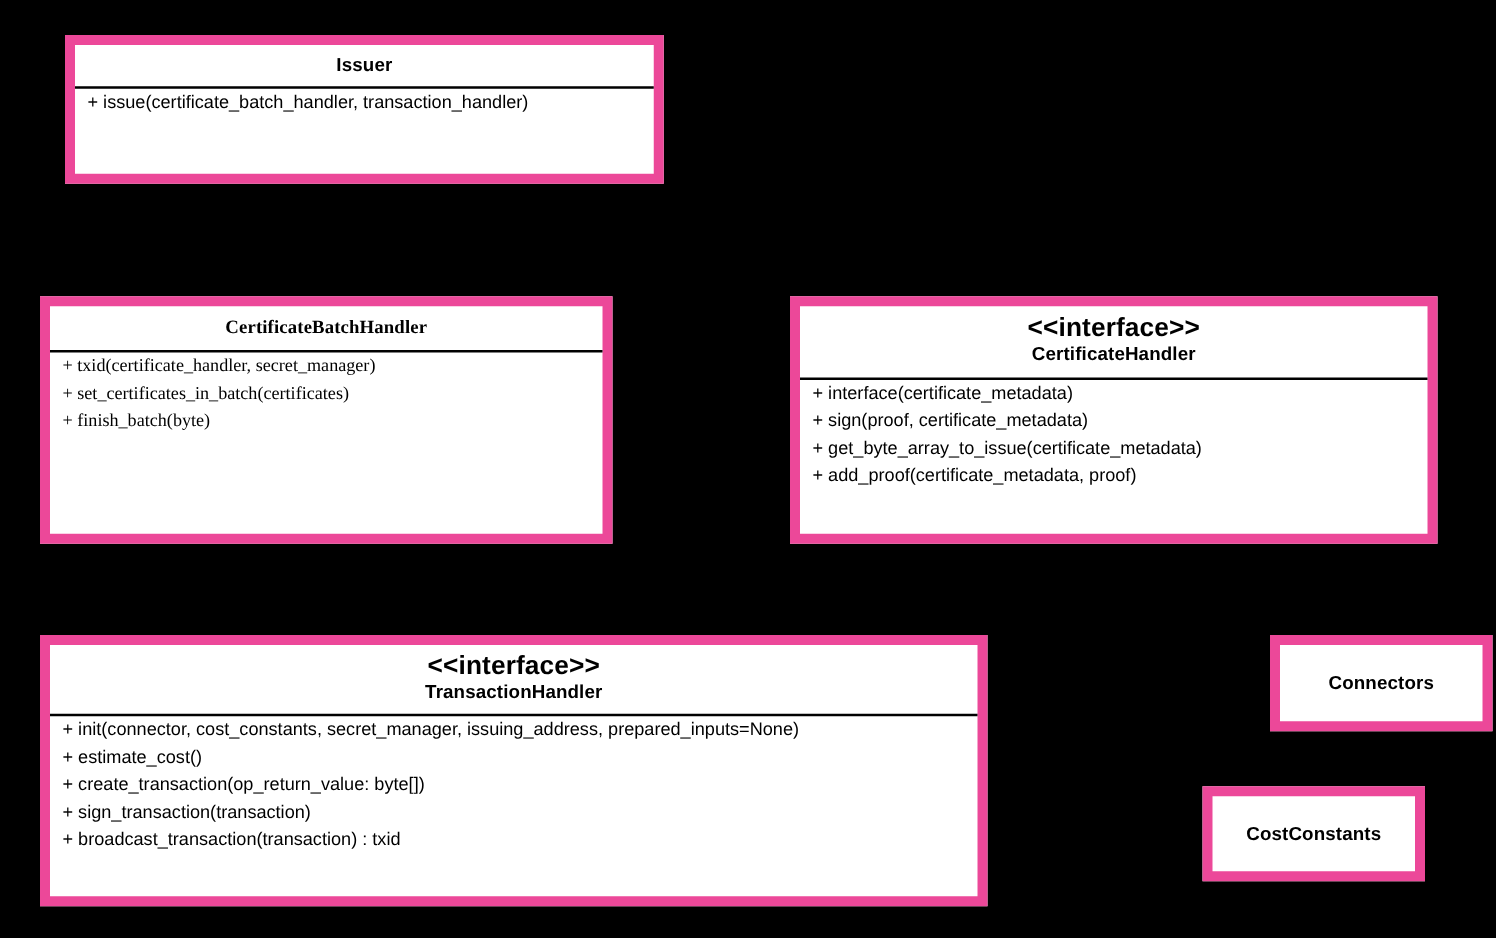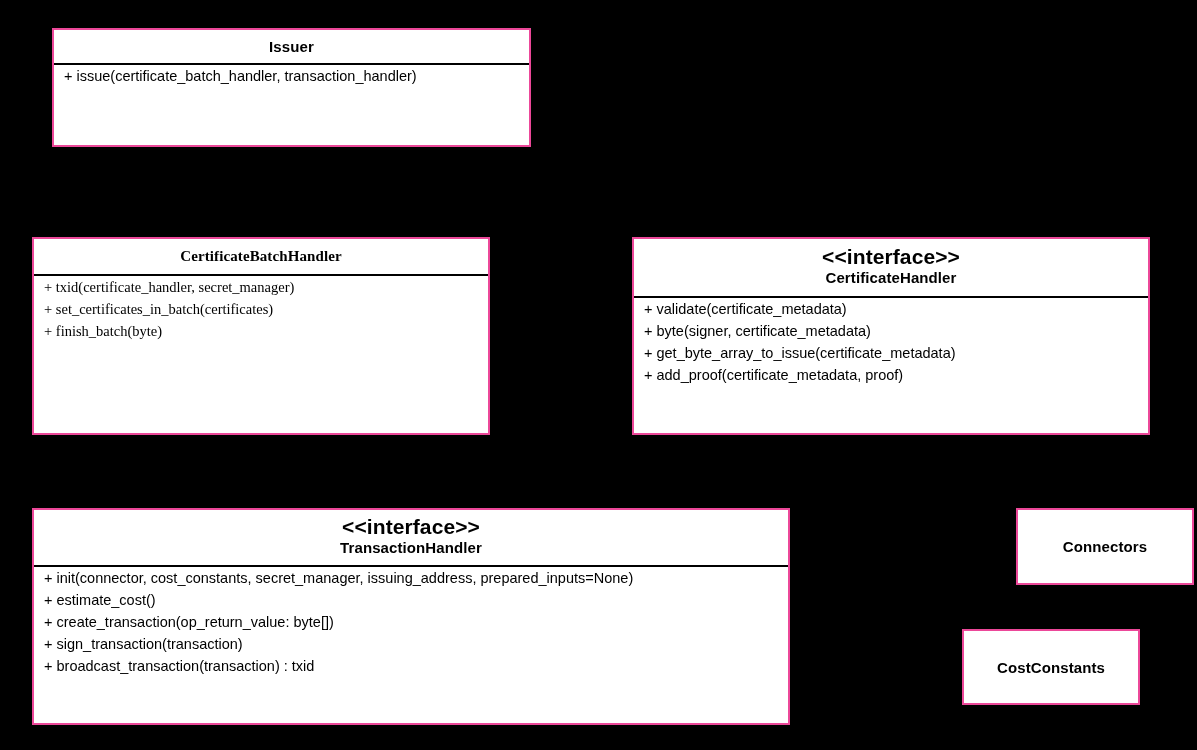--- a/index.html
+++ b/index.html
@@ -15,21 +15,21 @@
   #canvas {
     position: relative;
     width: 1197px;
     height: 750px;
     background: #000000;
     overflow: hidden;
   }
   .uml-class {
     position: absolute;
     background: #ffffff;
-    border: 2px solid #ec4899;
+    border: 8px solid #ec4899;
     box-sizing: border-box;
     display: flex;
     flex-direction: column;
   }
   .class-header {
     box-sizing: border-box;
     width: 100%;
     display: flex;
     flex-direction: column;
     align-items: center;
@@ -116,22 +116,22 @@
       <div class="member-row">+ finish_batch(byte)</div>
     </div>
   </div>
 
   <div class="uml-class with-members" id="box-certificate-handler">
     <div class="class-header">
       <span class="stereotype">&lt;&lt;interface&gt;&gt;</span>
       <span class="class-name">CertificateHandler</span>
     </div>
     <div class="members">
-      <div class="member-row">+ validate(certificate_metadata)</div>
-      <div class="member-row">+ byte(signer, certificate_metadata)</div>
+      <div class="member-row">+ interface(certificate_metadata)</div>
+      <div class="member-row">+ sign(proof, certificate_metadata)</div>
       <div class="member-row">+ get_byte_array_to_issue(certificate_metadata)</div>
       <div class="member-row">+ add_proof(certificate_metadata, proof)</div>
     </div>
   </div>
 
   <div class="uml-class with-members" id="box-transaction-handler">
     <div class="class-header">
       <span class="stereotype">&lt;&lt;interface&gt;&gt;</span>
       <span class="class-name">TransactionHandler</span>
     </div>

